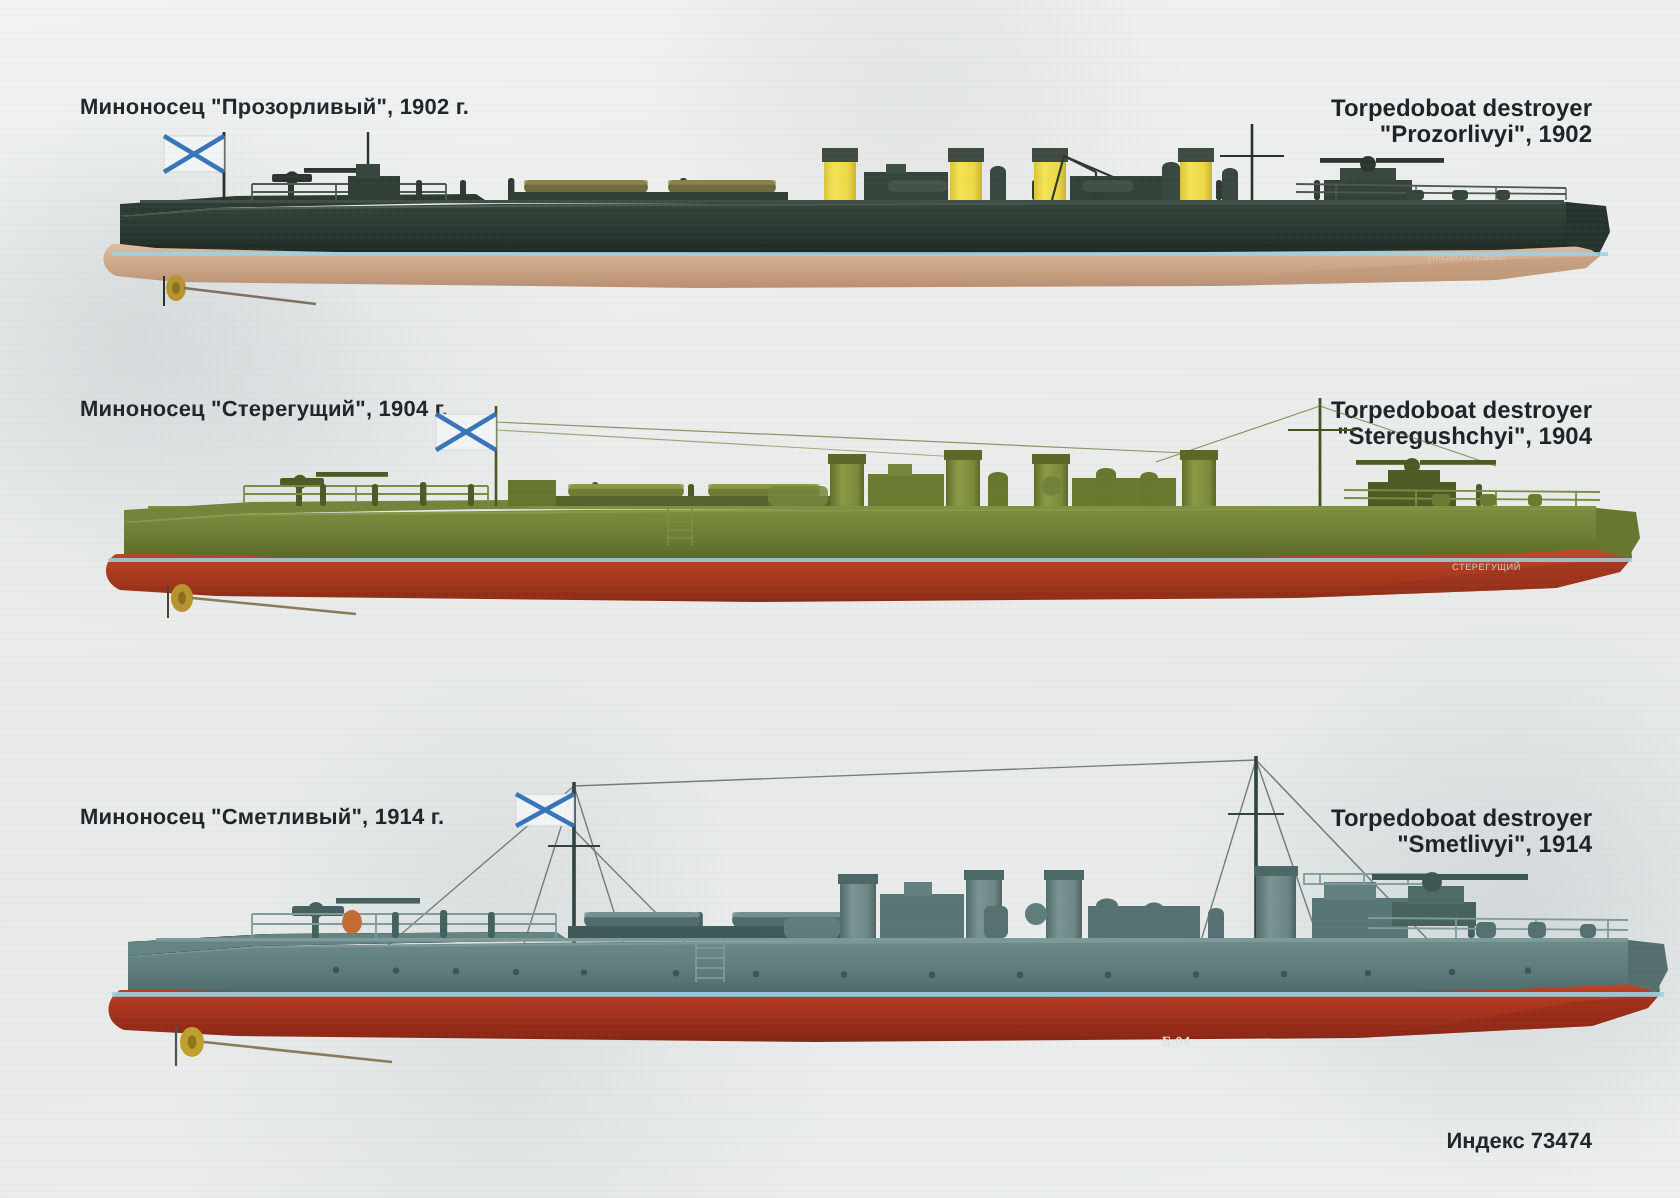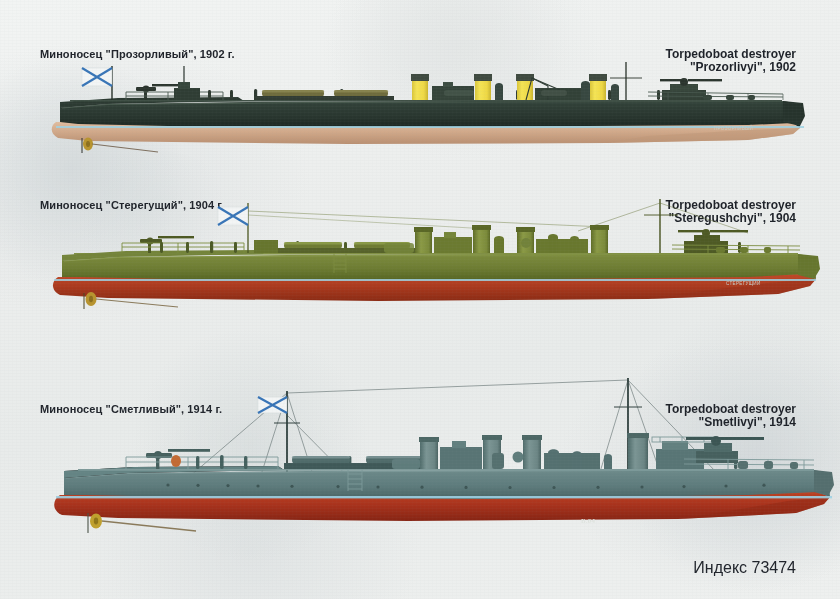--- a/index.html
+++ b/index.html
@@ -53,22 +53,22 @@
     position: absolute;
     font-size: 12px;
     font-weight: bold;
     color: #1d2128;
     text-align: right;
     line-height: 13px;
     white-space: nowrap;
   }
   .index-line {
     position: absolute;
-    font-size: 16px;
-    font-weight: normal;
+    font-size: 11px;
+    font-weight: bold;
     color: #20242b;
     white-space: nowrap;
   }
 
   
   .ship { position: absolute; }
   svg { display:block; overflow: visible; }
   .sig {
     position:absolute;
     font-size: 7px;

